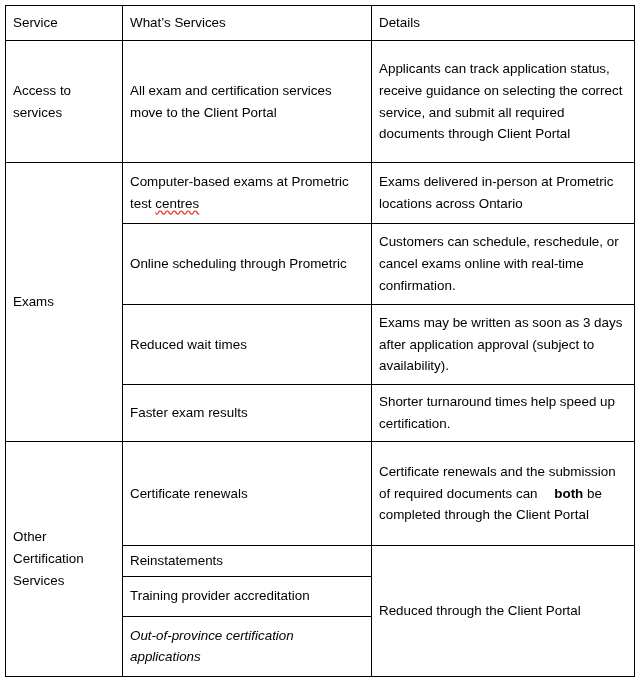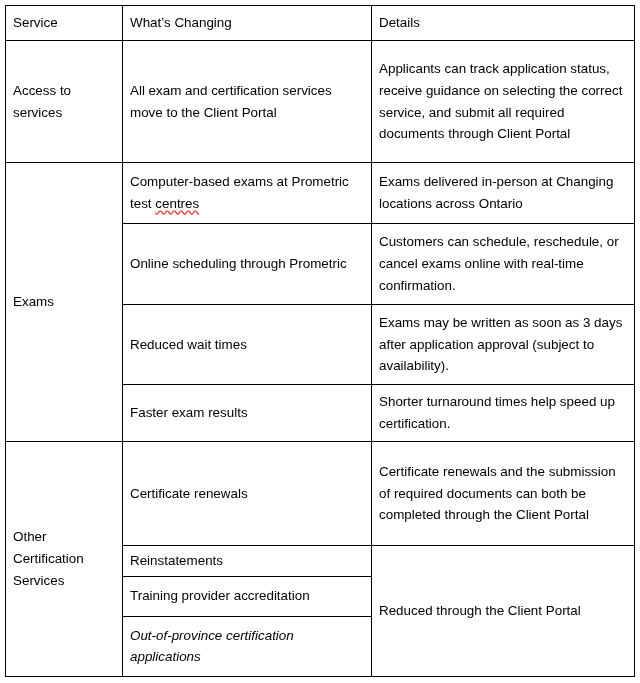--- a/index.html
+++ b/index.html
@@ -60,54 +60,54 @@
   td.details-cell { vertical-align: middle; }
 
   td.details-top { vertical-align: top; padding-top: 6px; }
 
   .misspelled {
     text-decoration: underline wavy #e8342a;
     text-decoration-skip-ink: none;
     -webkit-text-decoration: underline wavy #e8342a;
     text-underline-offset: 2px;
   }
-  b, strong { font-weight: normal; }
+  b, strong { font-weight: bold; margin-left: 13px; }
 </style>
 </head>
 <body>
 
 <div class="page">
 
   <table class="change-table">
     <colgroup>
       <col class="c-service">
       <col class="c-change">
       <col class="c-details">
     </colgroup>
 
     <thead>
       <tr>
         <th>Service</th>
-        <th>What’s Changing</th>
+        <th>What’s Services</th>
         <th>Details</th>
       </tr>
     </thead>
 
     <tbody>
 
       <tr style="height:122px;">
         <td class="service-cell" rowspan="1">Access to services</td>
         <td class="change-cell">All exam and certification services move to the Client Portal</td>
         <td class="details-cell details-top">Applicants can track application status, receive guidance on selecting the correct service, and submit all required documents through Client Portal</td>
       </tr>
 
       <tr style="height:61px;">
         <td class="service-cell" rowspan="4">Exams</td>
         <td class="change-cell"><span>Computer-based exams at Prometric test </span><span class="misspelled">centres</span></td>
-        <td class="details-cell">Exams delivered in-person at Changing locations across Ontario</td>
+        <td class="details-cell">Exams delivered in-person at Prometric locations across Ontario</td>
       </tr>
 
       <tr style="height:81px;">
         <td class="change-cell">Online scheduling through Prometric</td>
         <td class="details-cell">Customers can schedule, reschedule, or cancel exams online with real-time confirmation.</td>
       </tr>
 
       <tr style="height:80px;">
         <td class="change-cell">Reduced wait times</td>
         <td class="details-cell">Exams may be written as soon as 3 days after application approval (subject to availability).</td>

